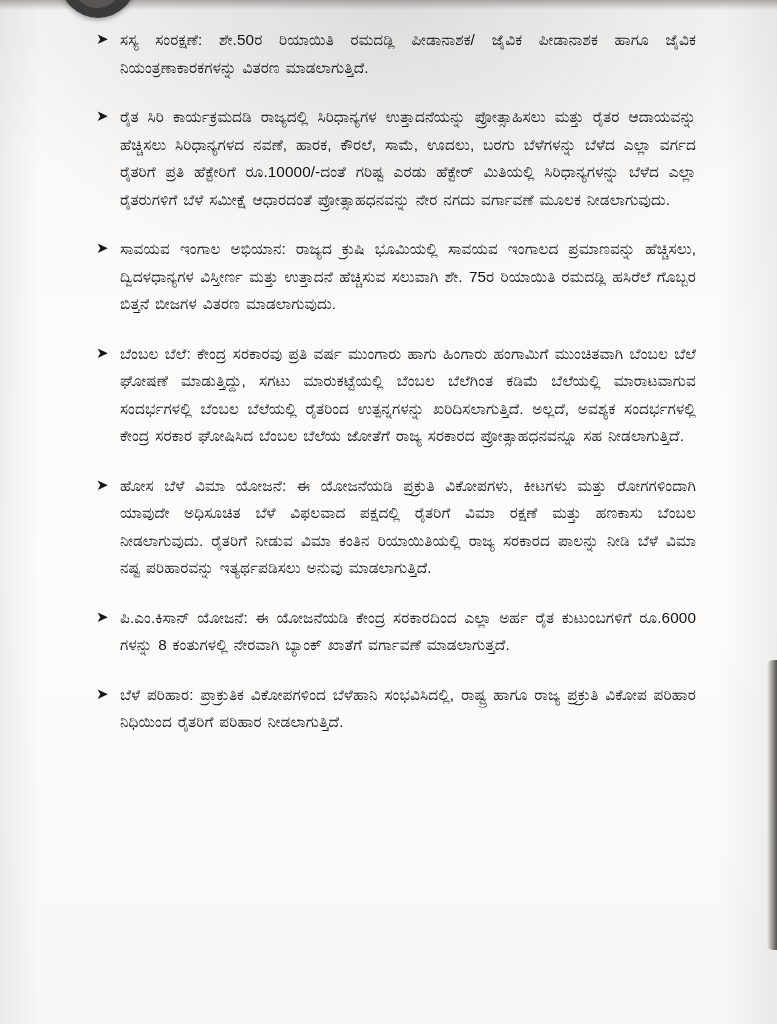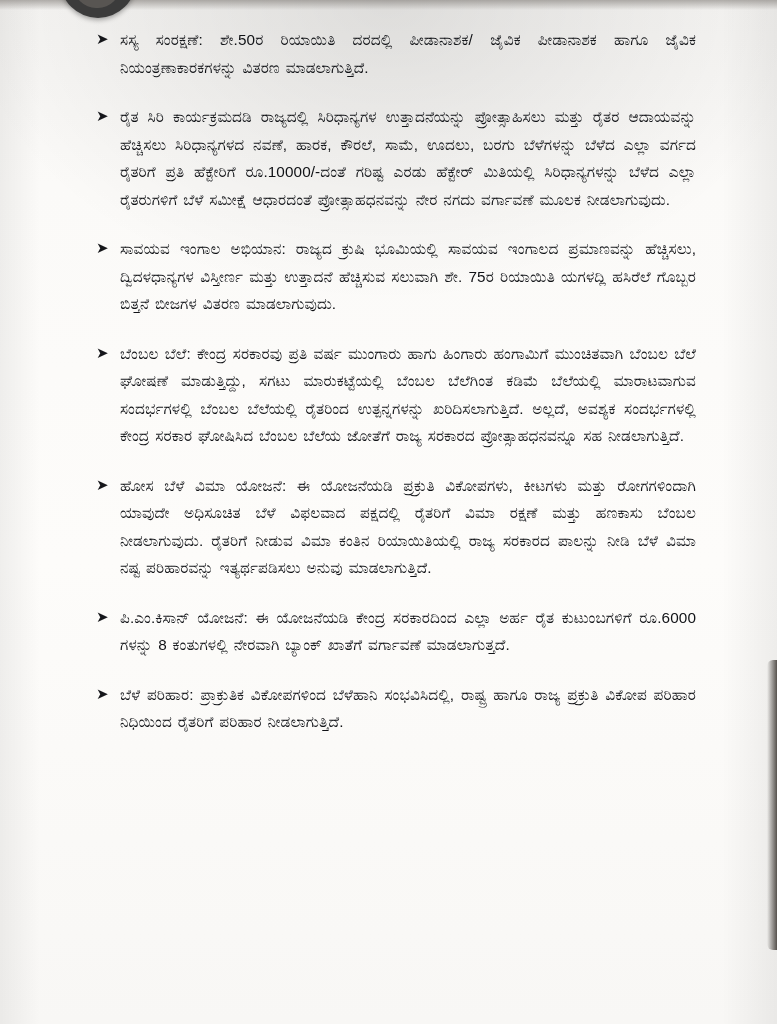--- a/index.html
+++ b/index.html
@@ -115,31 +115,31 @@
 <div class="page">
   <div class="top-strip"></div>
   <div class="thumb"></div>
   <div class="thumb-nail"></div>
   <div class="right-edge"></div>
 
   <div class="content">
 
     <div class="bullet-item p1">
       <span class="bullet-marker">➤</span>
-      <span class="bullet-text">ಸಸ್ಯ ಸಂರಕ್ಷಣೆ: ಶೇ.50ರ ರಿಯಾಯಿತಿ ದರದಲ್ಲಿ ಪೀಡಾನಾಶಕ/ ಜೈವಿಕ ಪೀಡಾನಾಶಕ ಹಾಗೂ ಜೈವಿಕ ನಿಯಂತ್ರಣಾಕಾರಕಗಳನ್ನು ವಿತರಣ ಮಾಡಲಾಗುತ್ತಿದೆ.</span>
+      <span class="bullet-text">ಸಸ್ಯ ಸಂರಕ್ಷಣೆ: ಶೇ.50ರ ರಿಯಾಯಿತಿ ರಮದಡ್ಲಿ ಪೀಡಾನಾಶಕ/ ಜೈವಿಕ ಪೀಡಾನಾಶಕ ಹಾಗೂ ಜೈವಿಕ ನಿಯಂತ್ರಣಾಕಾರಕಗಳನ್ನು ವಿತರಣ ಮಾಡಲಾಗುತ್ತಿದೆ.</span>
     </div>
 
     <div class="bullet-item">
       <span class="bullet-marker">➤</span>
       <span class="bullet-text">ರೈತ ಸಿರಿ ಕಾರ್ಯಕ್ರಮದಡಿ ರಾಜ್ಯದಲ್ಲಿ ಸಿರಿಧಾನ್ಯಗಳ ಉತ್ತಾದನೆಯನ್ನು ಪ್ರೋತ್ಸಾಹಿಸಲು ಮತ್ತು ರೈತರ ಆದಾಯವನ್ನು ಹೆಚ್ಚಿಸಲು ಸಿರಿಧಾನ್ಯಗಳದ ನವಣೆ, ಹಾರಕ, ಕೌರಲೆ, ಸಾಮೆ, ಊದಲು, ಬರಗು ಬೆಳೆಗಳನ್ನು ಬೆಳೆದ ಎಲ್ಲಾ ವರ್ಗದ ರೈತರಿಗೆ ಪ್ರತಿ ಹೆಕ್ಟೇರಿಗೆ ರೂ.10000/-ದಂತೆ ಗರಿಷ್ಟ ಎರಡು ಹೆಕ್ಟೇರ್ ಮಿತಿಯಲ್ಲಿ ಸಿರಿಧಾನ್ಯಗಳನ್ನು ಬೆಳೆದ ಎಲ್ಲಾ ರೈತರುಗಳಿಗೆ ಬೆಳೆ ಸಮೀಕ್ಷೆ ಆಧಾರದಂತೆ ಪ್ರೋತ್ಸಾಹಧನವನ್ನು ನೇರ ನಗದು ವರ್ಗಾವಣೆ ಮೂಲಕ ನೀಡಲಾಗುವುದು.</span>
     </div>
 
     <div class="bullet-item">
       <span class="bullet-marker">➤</span>
-      <span class="bullet-text">ಸಾವಯವ ಇಂಗಾಲ ಅಭಿಯಾನ: ರಾಜ್ಯದ ಕ್ರುಷಿ ಭೂಮಿಯಲ್ಲಿ ಸಾವಯವ ಇಂಗಾಲದ ಪ್ರಮಾಣವನ್ನು ಹೆಚ್ಚಿಸಲು, ದ್ವಿದಳಧಾನ್ಯಗಳ ವಿಸ್ತೀರ್ಣ ಮತ್ತು ಉತ್ತಾದನೆ ಹೆಚ್ಚಿಸುವ ಸಲುವಾಗಿ ಶೇ. 75ರ ರಿಯಾಯಿತಿ ಯಗಳದ್ಲಿ ಹಸಿರೆಲೆ ಗೊಬ್ಬರ ಬಿತ್ತನೆ ಬೀಜಗಳ ವಿತರಣ ಮಾಡಲಾಗುವುದು.</span>
+      <span class="bullet-text">ಸಾವಯವ ಇಂಗಾಲ ಅಭಿಯಾನ: ರಾಜ್ಯದ ಕ್ರುಷಿ ಭೂಮಿಯಲ್ಲಿ ಸಾವಯವ ಇಂಗಾಲದ ಪ್ರಮಾಣವನ್ನು ಹೆಚ್ಚಿಸಲು, ದ್ವಿದಳಧಾನ್ಯಗಳ ವಿಸ್ತೀರ್ಣ ಮತ್ತು ಉತ್ತಾದನೆ ಹೆಚ್ಚಿಸುವ ಸಲುವಾಗಿ ಶೇ. 75ರ ರಿಯಾಯಿತಿ ರಮದಡ್ಲಿ ಹಸಿರೆಲೆ ಗೊಬ್ಬರ ಬಿತ್ತನೆ ಬೀಜಗಳ ವಿತರಣ ಮಾಡಲಾಗುವುದು.</span>
     </div>
 
     <div class="bullet-item">
       <span class="bullet-marker">➤</span>
       <span class="bullet-text">ಬೆಂಬಲ ಬೆಲೆ: ಕೇಂದ್ರ ಸರಕಾರವು ಪ್ರತಿ ವರ್ಷ ಮುಂಗಾರು ಹಾಗು ಹಿಂಗಾರು ಹಂಗಾಮಿಗೆ ಮುಂಚಿತವಾಗಿ ಬೆಂಬಲ ಬೆಲೆ ಘೋಷಣೆ ಮಾಡುತ್ತಿದ್ದು, ಸಗಟು ಮಾರುಕಟ್ಟೆಯಲ್ಲಿ ಬೆಂಬಲ ಬೆಲೆಗಿಂತ ಕಡಿಮೆ ಬೆಲೆಯಲ್ಲಿ ಮಾರಾಟವಾಗುವ ಸಂದರ್ಭಗಳಲ್ಲಿ ಬೆಂಬಲ ಬೆಲೆಯಲ್ಲಿ ರೈತರಿಂದ ಉತ್ಪನ್ನಗಳನ್ನು ಖರಿದಿಸಲಾಗುತ್ತಿದೆ. ಅಲ್ಲದೆ, ಅವಶ್ಯಕ ಸಂದರ್ಭಗಳಲ್ಲಿ ಕೇಂದ್ರ ಸರಕಾರ ಘೋಷಿಸಿದ ಬೆಂಬಲ ಬೆಲೆಯ ಜೋತೆಗೆ ರಾಜ್ಯ ಸರಕಾರದ ಪ್ರೋತ್ಸಾಹಧನವನ್ನೂ ಸಹ ನೀಡಲಾಗುತ್ತಿದೆ.</span>
     </div>
 
     <div class="bullet-item">
       <span class="bullet-marker">➤</span>
       <span class="bullet-text">ಹೋಸ ಬೆಳೆ ವಿಮಾ ಯೋಜನೆ: ಈ ಯೋಜನೆಯಡಿ ಪ್ರಕ್ರುತಿ ವಿಕೋಪಗಳು, ಕೀಟಗಳು ಮತ್ತು ರೋಗಗಳಿಂದಾಗಿ ಯಾವುದೇ ಅಧಿಸೂಚಿತ ಬೆಳೆ ವಿಫಲವಾದ ಪಕ್ಷದಲ್ಲಿ ರೈತರಿಗೆ ವಿಮಾ ರಕ್ಷಣೆ ಮತ್ತು ಹಣಕಾಸು ಬೆಂಬಲ ನೀಡಲಾಗುವುದು. ರೈತರಿಗೆ ನೀಡುವ ವಿಮಾ ಕಂತಿನ ರಿಯಾಯಿತಿಯಲ್ಲಿ ರಾಜ್ಯ ಸರಕಾರದ ಪಾಲನ್ನು ನೀಡಿ ಬೆಳೆ ವಿಮಾ ನಷ್ಟ ಪರಿಹಾರವನ್ನು ಇತ್ಯರ್ಥಪಡಿಸಲು ಅನುವು ಮಾಡಲಾಗುತ್ತಿದೆ.</span>

